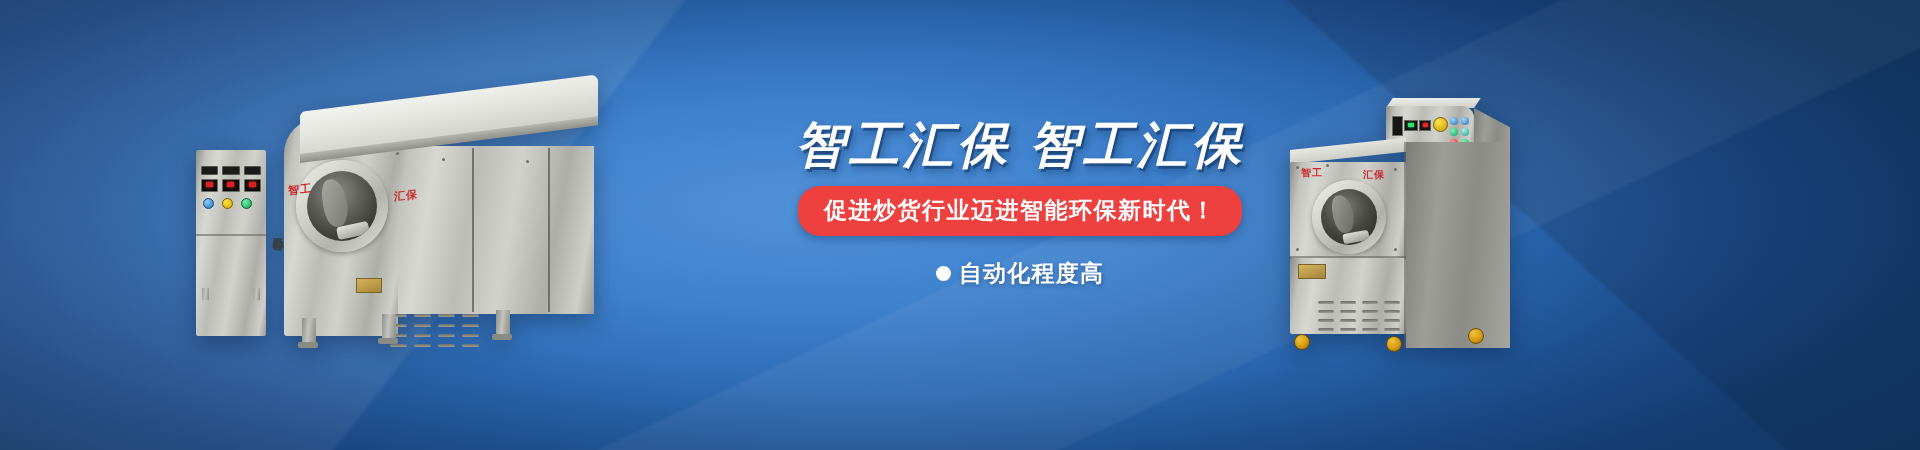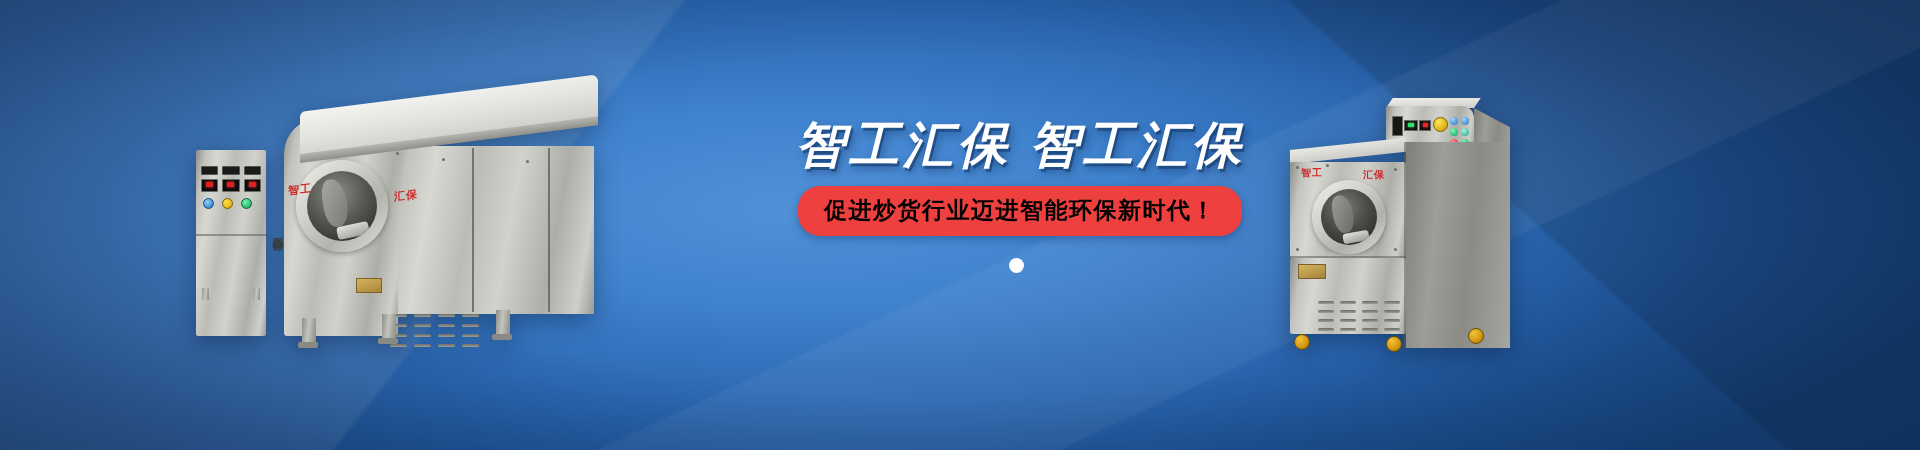--- a/index.html
+++ b/index.html
@@ -67,21 +67,21 @@
     text-shadow:
       2px 3px 0 rgba(14,52,102,0.55),
       3px 5px 9px rgba(8,32,70,0.45);
   }
   .ribbon-wrap {
     margin-top: 14px;
   }
   .ribbon {
     display: inline-block;
     background: #ef4040;
-    color: #000000;
+    color: #ffffff;
     font-size: 23px;
     font-weight: bold;
     letter-spacing: 1.5px;
     padding: 9px 26px 10px 26px;
     border-radius: 22px;
     white-space: nowrap;
     box-shadow: 0 3px 8px rgba(10,36,78,0.35);
   }
   .features {
     margin-top: 22px;
@@ -725,17 +725,18 @@
   <div class="copy">
     <div class="headline">智工汇保  智工汇保</div>
 
     <div class="ribbon-wrap">
       <div class="ribbon">促进炒货行业迈进智能环保新时代！</div>
     </div>
 
     <div class="features">
       <div class="feature">
         <span class="bullet"></span>
+        <span>自动化程度高</span>
       </div>
     </div>
   </div>
 
 </div>
 
 </body></html>

